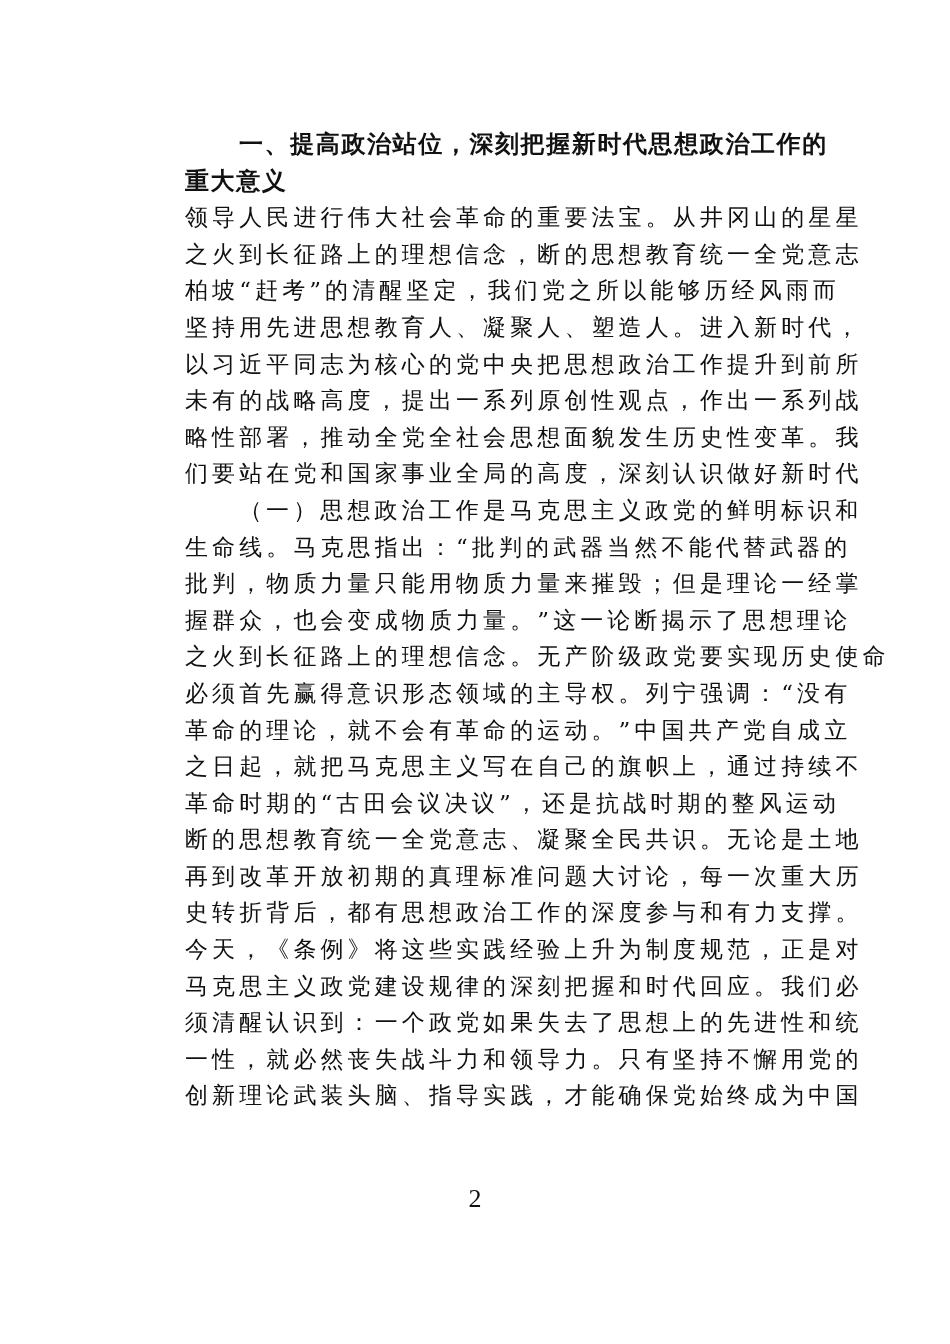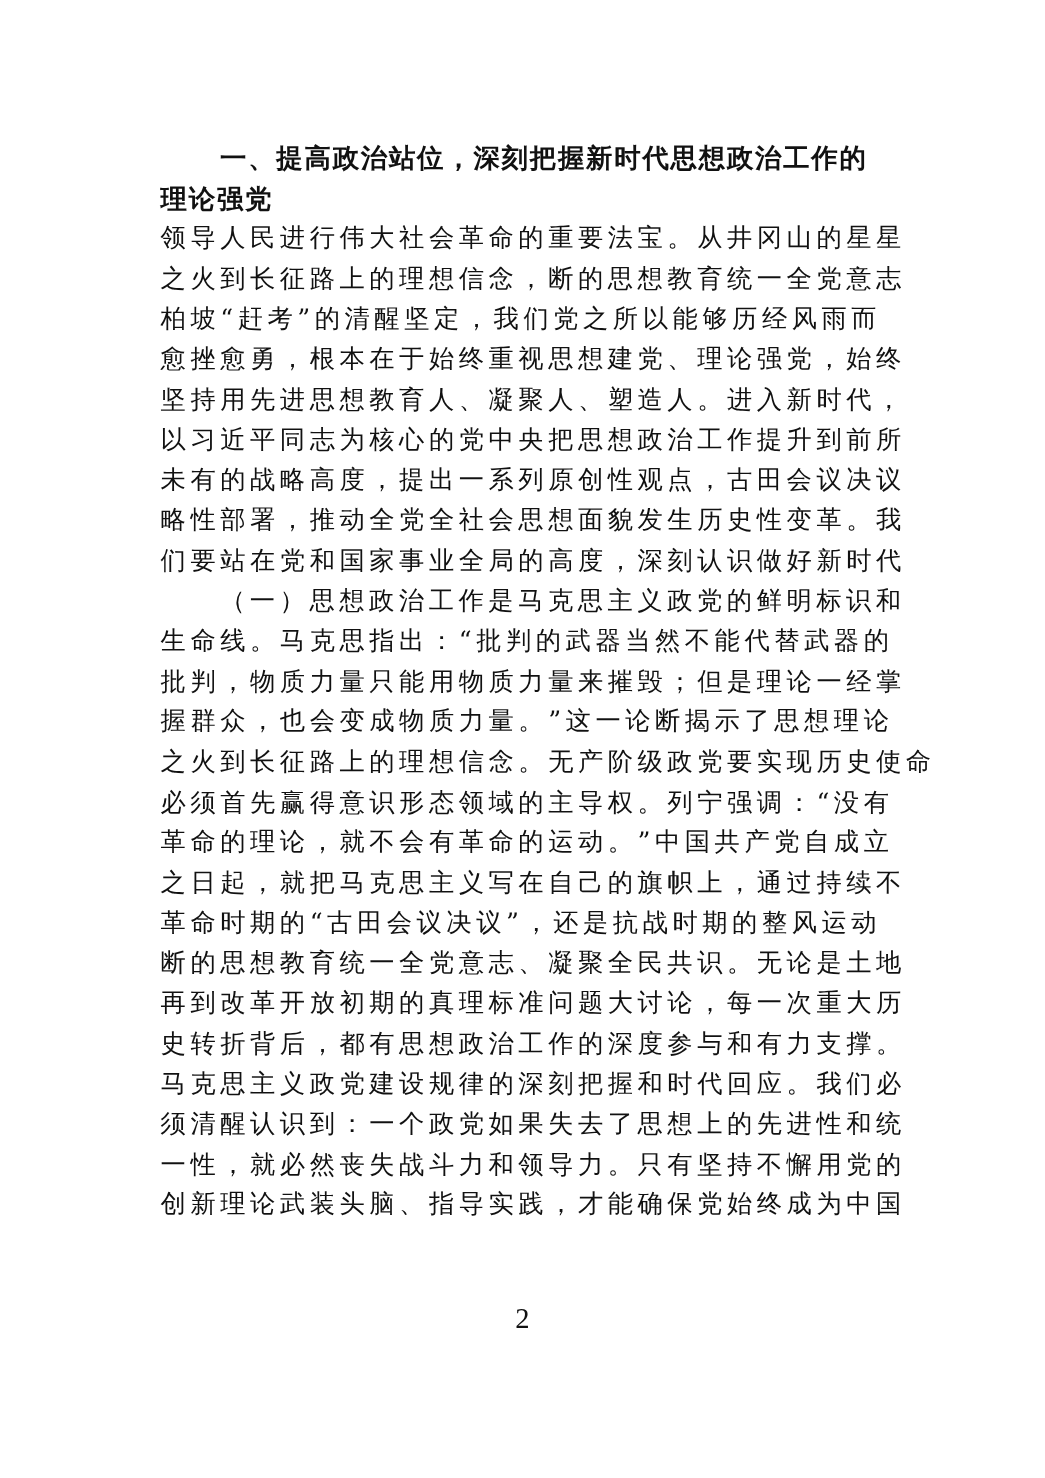--- a/index.html
+++ b/index.html
@@ -21,20 +21,21 @@
       top: 126px;
       width: 660px;
     }
     .line {
       height: 36.6px;
       line-height: 36.6px;
       font-size: 23px;
       white-space: nowrap;
       letter-spacing: 4.1px;
       overflow: visible;
+      margin-left: 39px;
     }
     .heading .line {
       font-family: "DejaVu Sans", "Liberation Sans", sans-serif;
       font-weight: bold;
       letter-spacing: 1.6px;
       font-size: 24px;
     }
     .sub-bold {
       font-weight: normal;
     }
@@ -52,48 +53,48 @@
       color: #111;
     }
   </style>
 </head>
 <body>
 
 <div class="page">
 
   <div class="heading">
     <div class="line indent">一、提高政治站位，深刻把握新时代思想政治工作的</div>
-    <div class="line">理论强党</div>
+    <div class="line">重大意义</div>
   </div>
 
   <div class="paragraph">
     <div class="line">领导人民进行伟大社会革命的重要法宝。从井冈山的星星</div>
     <div class="line">之火到长征路上的理想信念，断的思想教育统一全党意志</div>
     <div class="line">柏坡“赶考”的清醒坚定，我们党之所以能够历经风雨而</div>
-    <div class="line">愈挫愈勇，根本在于始终重视思想建党、理论强党，始终</div>
     <div class="line">坚持用先进思想教育人、凝聚人、塑造人。进入新时代，</div>
     <div class="line">以习近平同志为核心的党中央把思想政治工作提升到前所</div>
-    <div class="line">未有的战略高度，提出一系列原创性观点，古田会议决议</div>
+    <div class="line">未有的战略高度，提出一系列原创性观点，作出一系列战</div>
     <div class="line">略性部署，推动全党全社会思想面貌发生历史性变革。我</div>
     <div class="line">们要站在党和国家事业全局的高度，深刻认识做好新时代</div>
   </div>
 
   <div class="paragraph">
     <div class="line indent sub-bold">（一）思想政治工作是马克思主义政党的鲜明标识和</div>
     <div class="line">生命线。马克思指出：“批判的武器当然不能代替武器的</div>
     <div class="line">批判，物质力量只能用物质力量来摧毁；但是理论一经掌</div>
     <div class="line">握群众，也会变成物质力量。”这一论断揭示了思想理论</div>
     <div class="line">之火到长征路上的理想信念。无产阶级政党要实现历史使命</div>
     <div class="line">必须首先赢得意识形态领域的主导权。列宁强调：“没有</div>
     <div class="line">革命的理论，就不会有革命的运动。”中国共产党自成立</div>
     <div class="line">之日起，就把马克思主义写在自己的旗帜上，通过持续不</div>
     <div class="line">革命时期的“古田会议决议”，还是抗战时期的整风运动</div>
     <div class="line">断的思想教育统一全党意志、凝聚全民共识。无论是土地</div>
     <div class="line">再到改革开放初期的真理标准问题大讨论，每一次重大历</div>
     <div class="line">史转折背后，都有思想政治工作的深度参与和有力支撑。</div>
+    <div class="line">今天，《条例》将这些实践经验上升为制度规范，正是对</div>
     <div class="line">马克思主义政党建设规律的深刻把握和时代回应。我们必</div>
     <div class="line">须清醒认识到：一个政党如果失去了思想上的先进性和统</div>
     <div class="line">一性，就必然丧失战斗力和领导力。只有坚持不懈用党的</div>
     <div class="line">创新理论武装头脑、指导实践，才能确保党始终成为中国</div>
   </div>
 
 </div>
 
 <div class="page-number">2</div>
 

